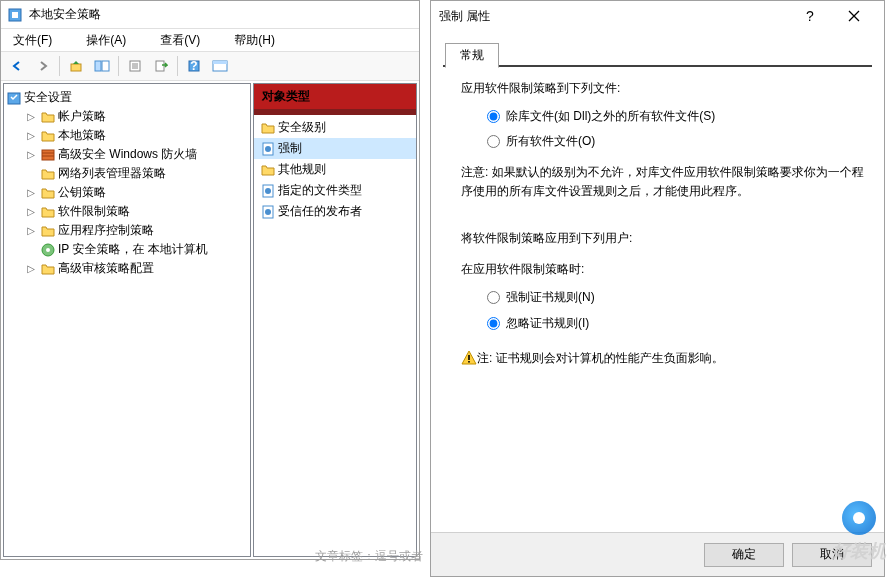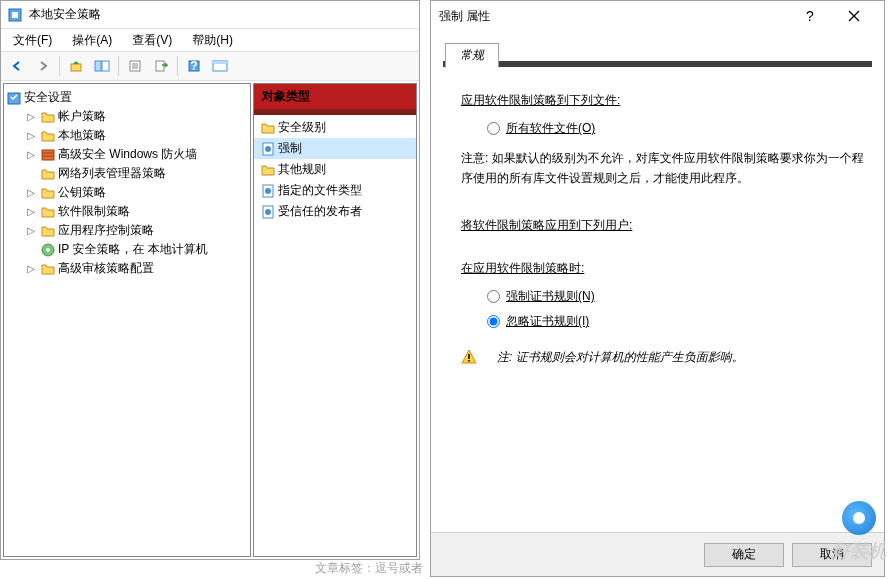--- a/index.html
+++ b/index.html
@@ -2,21 +2,21 @@
 <html><head>
 <meta charset="utf-8">
 <style>
 * { box-sizing: border-box; margin: 0; padding: 0; font-family: "Microsoft YaHei", "Segoe UI", sans-serif; font-size: 12px; }
 body { width: 888px; height: 579px; background: #fff; position: relative; overflow: hidden; }
 
 .main-window { position: absolute; left: 0; top: 0; width: 420px; height: 560px; border: 1px solid #a0a0a0; background: #fff; }
 .main-titlebar { height: 28px; background: #fff; border-bottom: 1px solid #e0e0e0; display: flex; align-items: center; padding: 0 6px; gap: 6px; }
 .title-icon { width: 16px; height: 16px; display: inline-flex; align-items: center; justify-content: center; }
 .main-title { color: #000; }
-.menubar { height: 22px; display: flex; align-items: center; padding: 0 4px; gap: 4px; }
+.menubar { height: 22px; display: flex; align-items: center; padding: 0 4px; gap: 18px; }
 .menu-item { padding: 2px 8px; cursor: default; }
 .toolbar { height: 30px; border-top: 1px solid #e0e0e0; border-bottom: 1px solid #e0e0e0; display: flex; align-items: center; padding: 0 4px; gap: 2px; background: #f8f8f8; }
 .tool-btn { width: 24px; height: 24px; display: flex; align-items: center; justify-content: center; border: 1px solid transparent; }
 .tool-sep { width: 1px; height: 20px; background: #d0d0d0; margin: 0 2px; }
 
 .main-body { display: flex; height: calc(100% - 80px); }
 .tree-pane { width: 248px; border: 1px solid #828790; margin: 2px; overflow: auto; padding: 4px 2px; }
 .list-pane { flex: 1; border: 1px solid #828790; margin: 2px 2px 2px 0; overflow: auto; }
 .list-header { background: #b91c1c; border-bottom: 6px solid #7f1d1d; padding: 4px 8px; font-weight: bold; }
 .list-items { padding: 2px 0; }
@@ -29,41 +29,41 @@
 .tree-node .icon { width: 16px; height: 16px; display: inline-flex; align-items: center; justify-content: center; }
 .tree-children { padding-left: 18px; }
 
 .dialog { position: absolute; left: 430px; top: 0; width: 455px; height: 577px; background: #fff; border: 1px solid #a0a0a0; display: flex; flex-direction: column; }
 .dialog-titlebar { height: 30px; display: flex; align-items: center; padding: 0 8px; }
 .dialog-title { flex: 1; }
 .dialog-btns { display: flex; gap: 0; }
 .winbtn { width: 44px; height: 28px; display: flex; align-items: center; justify-content: center; font-size: 14px; color: #000; }
 
 .dialog-body { flex: 1; padding: 8px 12px 8px 12px; position: relative; }
-.tabstrip { position: relative; height: 28px; border-bottom: 6px solid #404040; font-style: italic; }
+.tabstrip { position: relative; height: 28px; border-bottom: 2px solid #404040; }
 .tab { position: absolute; left: 2px; top: 4px; height: 25px; padding: 3px 14px 0 14px; border: 1px solid #a0a0a0; border-bottom: 1px solid #fff; background: #fff; }
 
-.section { margin: 24px 4px 8px 18px; line-height: 1.6; text-decoration: underline; }
+.section { margin: 12px 4px 8px 18px; line-height: 1.6; }
 .section-label { margin-bottom: 6px; }
 .radio-group { margin-left: 26px; }
 .radio-row { display: flex; align-items: center; gap: 6px; padding: 3px 0; }
 .radio-row input[type=radio] { width: 13px; height: 13px; }
 .note { margin: 8px 4px 8px 18px; line-height: 1.6; }
-.warn-row { display: flex; align-items: flex-start; gap: 20px; margin: 14px 4px 4px 18px; font-style: italic; }
+.warn-row { display: flex; align-items: flex-start; gap: 0; margin: 14px 4px 4px 18px; }
 .warn-icon { width: 16px; height: 16px; display: inline-flex; align-items: center; justify-content: center; color: #000; }
 
 .dialog-buttons { height: 44px; border-top: 1px solid #d0d0d0; background: #f0f0f0; display: flex; justify-content: flex-end; align-items: center; gap: 8px; padding: 0 12px; }
 .dlg-btn { min-width: 80px; height: 24px; border: 1px solid #adadad; background: #e1e1e1; padding: 2px 26px; text-align: center; }
 
 .watermark { position: absolute; right: 2px; bottom: 16px; display: flex; align-items: center; gap: 4px; opacity: 0.85; pointer-events: none; flex-direction: column; }
 .wm-circle { width: 34px; height: 34px; border-radius: 50%; background: radial-gradient(circle at 40% 40%, #3ab0ff, #0066cc); display: flex; align-items: center; justify-content: center; }
 .wm-inner { width: 12px; height: 12px; background: #fff; border-radius: 50%; }
 .wm-text { font-size: 18px; color: #d0d0d0; font-style: italic; font-weight: bold; }
 
-.footer-text { position: absolute; left: 315px; bottom: 2px; color: #a0a0a0; font-size: 12px; }
+.footer-text { position: absolute; left: 315px; bottom: 14px; color: #a0a0a0; font-size: 12px; }
 
 svg { display: block; }
 </style>
 </head>
 <body>
 
 <div class="main-window">
   <div class="main-titlebar">
     <span class="title-icon">
       <svg width="16" height="16">
@@ -294,20 +294,24 @@
     </div>
   </div>
   <div class="dialog-body">
     <div class="tabstrip">
       <div class="tab"><span>常规</span></div>
     </div>
 
     <div class="section">
       <div class="section-label">应用软件限制策略到下列文件:</div>
       <div class="radio-group">
+        <label class="radio-row">
+            <input type="radio" name="g1" checked="" style="">
+            <span>除库文件(如 Dll)之外的所有软件文件(S)</span>
+          </label>
         <label class="radio-row">
             <input type="radio" name="g1" style="">
             <span>所有软件文件(O)</span>
           </label>
       </div>
     </div>
     <div class="note">注意: 如果默认的级别为不允许，对库文件应用软件限制策略要求你为一个程序使用的所有库文件设置规则之后，才能使用此程序。</div>
 
     <div class="section" style="margin-top:28px">
       <div class="section-label">将软件限制策略应用到下列用户:</div>

